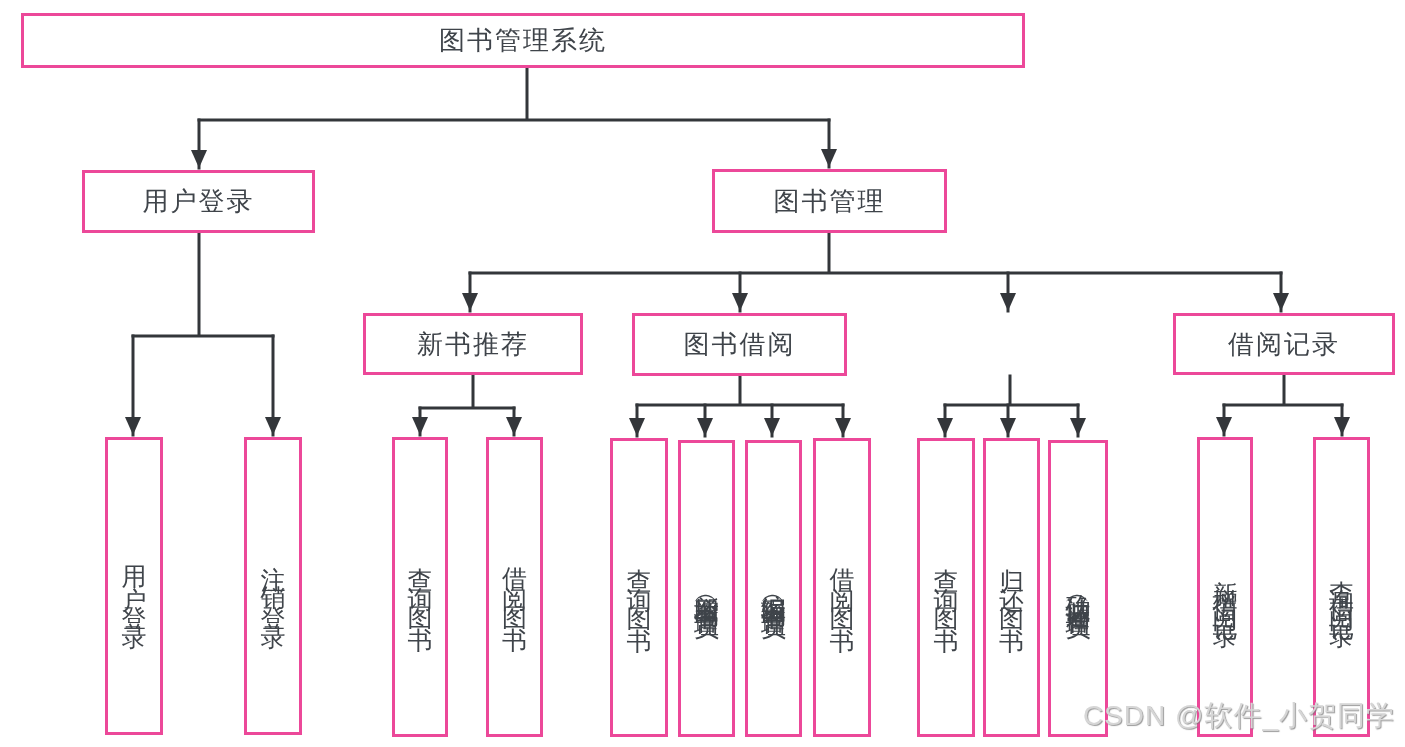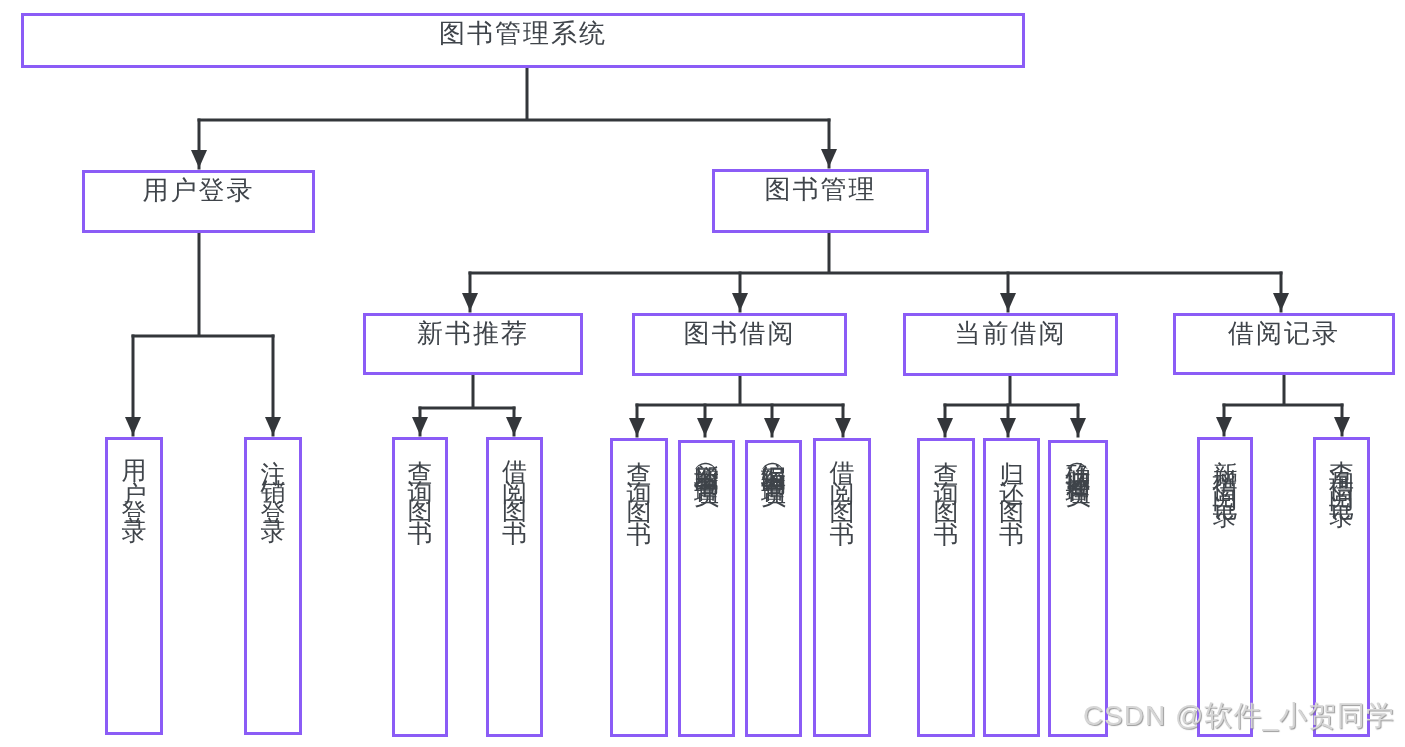--- a/index.html
+++ b/index.html
@@ -12,24 +12,24 @@
     overflow: hidden;
   }
   .wires {
     position: absolute;
     left: 0; top: 0;
     width: 1405px; height: 747px;
   }
   .node {
     position: absolute;
     box-sizing: border-box;
-    border: 3px solid #8b5cf6;
+    border: 3px solid #ec4899;
     background: #ffffff;
     display: flex;
-    align-items: flex-start;
+    align-items: center;
     justify-content: center;
     color: #3f444a;
   }
   .hnode span {
     font-size: 26px;
     letter-spacing: 2px;
     white-space: nowrap;
   }
   .leaf .vtext {
     writing-mode: vertical-rl;
@@ -97,32 +97,29 @@
     </g>
   </svg>
 
   <div class="node hnode" style="left:21px; top:13px; width:1004px; height:55px">
     <span>图书管理系统</span>
   </div>
 
   <div class="node hnode" style="left:82px; top:170px; width:233px; height:63px">
     <span>用户登录</span>
   </div>
-  <div class="node hnode" style="left:712px; top:169px; width:217px; height:64px">
+  <div class="node hnode" style="left:712px; top:169px; width:235px; height:64px">
     <span>图书管理</span>
   </div>
 
   <div class="node hnode" style="left:632px; top:313px; width:215px; height:63px">
     <span>图书借阅</span>
   </div>
   <div class="node hnode" style="left:363px; top:313px; width:220px; height:62px">
     <span>新书推荐</span>
-  </div>
-  <div class="node hnode" style="left:903px; top:313px; width:215px; height:63px">
-    <span>当前借阅</span>
   </div>
   <div class="node hnode" style="left:1173px; top:313px; width:222px; height:62px">
     <span>借阅记录</span>
   </div>
 
   <div class="node leaf" style="left:105px; top:437px; width:58px; height:298px">
     <span class="vtext" style="letter-spacing: 20px;">用户登录</span>
   </div>
   <div class="node leaf" style="left:244px; top:437px; width:58px; height:298px">
     <span class="vtext" style="letter-spacing: 20px;">注销登录</span>

